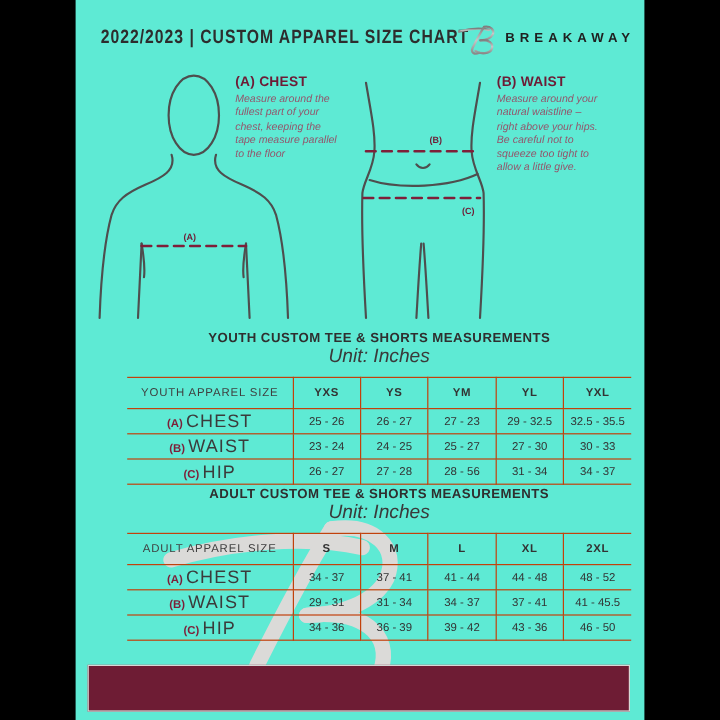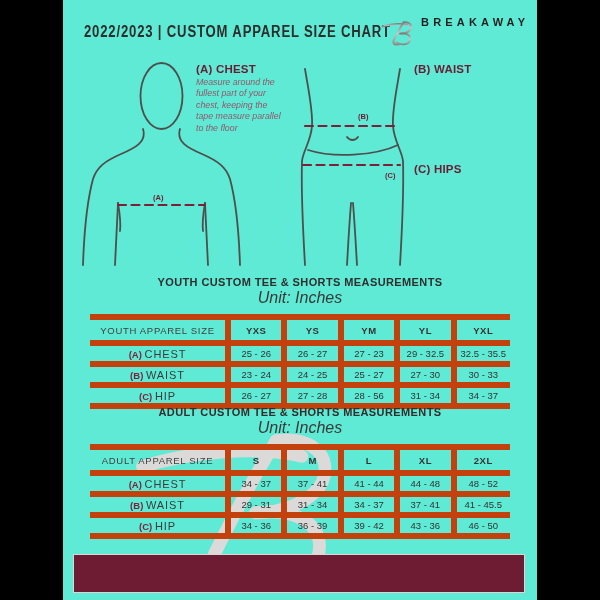--- a/index.html
+++ b/index.html
@@ -5,21 +5,21 @@
   html,body{margin:0;padding:0;background:#000;}
   body{width:600px;height:600px;position:relative;overflow:hidden;
        font-family:"Liberation Sans",sans-serif;}
   .page{position:absolute;left:63px;top:0;width:474px;height:600px;
         background:#5eead4;overflow:hidden;}
 
   
   .hdr-title{position:absolute;left:21px;top:23px;font-size:16px;font-weight:bold;
              color:#2d2d2d;letter-spacing:1px;transform:scaleX(.82);
              transform-origin:left center;white-space:nowrap;}
-  .brand{position:absolute;left:318px;top:16px;display:flex;align-items:flex-start;}
+  .brand{position:absolute;left:318px;top:16px;display:flex;align-items:center;}
   .brand svg{width:32px;height:32px;}
   .brand-name{font-size:11px;font-weight:bold;color:#1f1f1f;letter-spacing:4.2px;
               margin-left:8px;}
 
   
   .figures{position:absolute;left:0;top:53px;width:474px;height:214px;}
   .figures path,.figures ellipse{fill:none;stroke:#4e4e4e;stroke-width:1.8;
               stroke-linecap:round;}
   .figures .dash{stroke:#7e1f39;stroke-width:2.2;stroke-dasharray:8 5.5;}
   .figures text{font-family:"Liberation Sans",sans-serif;font-weight:bold;
@@ -30,39 +30,39 @@
           line-height:1.3;white-space:pre-line;}
   .note-chest{left:133px;top:63px;width:114px;}
   .note-waist{left:351px;top:63px;width:120px;}
   .note-hips{left:351px;top:163px;width:122px;}
 
   
   .watermark{position:absolute;left:22px;top:410px;width:300px;height:185px;z-index:0;}
   .watermark path{fill:none;stroke:#dbdad8;stroke-width:2.5;stroke-linecap:round;}
 
   
-  .section{position:absolute;left:0;width:474px;text-align:center;z-index:1;}
+  .section{position:absolute;left:16px;width:474px;text-align:center;z-index:1;}
   .sec-youth{top:276px;}
   .sec-adult{top:406px;}
   .sec-title{font-size:11px;font-weight:bold;color:#2f2f2f;letter-spacing:.4px;}
   .sec-unit{font-size:16px;font-style:italic;color:#3a3a3a;margin-top:1px;}
   table.size-table{border-collapse:collapse;table-layout:fixed;width:420px;
        margin:7px auto 0 auto;}
   table.size-table col.c0{width:138px;}
-  table.size-table th,table.size-table td{border:6px solid #c2410c;padding:0;
+  table.size-table th,table.size-table td{border:1px solid #c2410c;padding:0;
        font-size:9.5px;color:#333;text-align:center;vertical-align:middle;}
   table.size-table th:first-child,table.size-table td:first-child{border-left:none;}
   table.size-table th:last-child,table.size-table td:last-child{border-right:none;}
   tr.hrow{height:26px;}
   tr.drow{height:21px;}
   th.first{text-align:left;padding-left:10px;font-weight:normal;}
   .corner{font-size:9.5px;color:#3f3f3f;letter-spacing:.7px;}
   th.size-h{font-size:10px;font-weight:bold;color:#2b2b2b;letter-spacing:.5px;}
   .rk{font-weight:bold;color:#7d1f39;font-size:9.5px;}
-  .rl{color:#3b3b3b;letter-spacing:.9px;font-size:11px;}
+  .rl{color:#3b3b3b;letter-spacing:.9px;font-size:15px;}
 
   
   .footer-bar{position:absolute;left:10px;top:554px;width:450px;height:37px;
        background:#6e1c34;border:1px solid #d8d7d5;z-index:2;}
 </style>
 </head>
 <body>
 
 <div class="page">
 
@@ -113,23 +113,28 @@
   <div class="note note-chest">
     <div class="note-h">(A) CHEST</div>
     <div class="note-p">Measure around the
 fullest part of your
 chest, keeping the
 tape measure parallel
 to the floor</div>
   </div>
   <div class="note note-waist">
     <div class="note-h">(B) WAIST</div>
+    <div class="note-p">Measure around your
+natural waistline –
+right above your hips.
+Be careful not to
+squeeze too tight to
+allow a little give.</div>
   </div>
   <div class="note note-hips">
-    <div class="note-h">(C) HIPS</div>
   </div>
 
   <svg class="watermark" viewBox="0 0 40 36" preserveAspectRatio="xMidYMid meet">
     <g>
       <path d="M2,11 C12,8 24,7 33,9"></path>
       <path d="M28,6 C23,14 18,24 16,28 C14,33 18,35 23,33"></path>
       <path d="M28,6 C35,5 39,9 37,14 C35,18 29,20 24,20"></path>
       <path d="M24,20 C33,19 38,23 36,29 C34,34 25,35 19,31"></path>
     </g>
   </svg>

